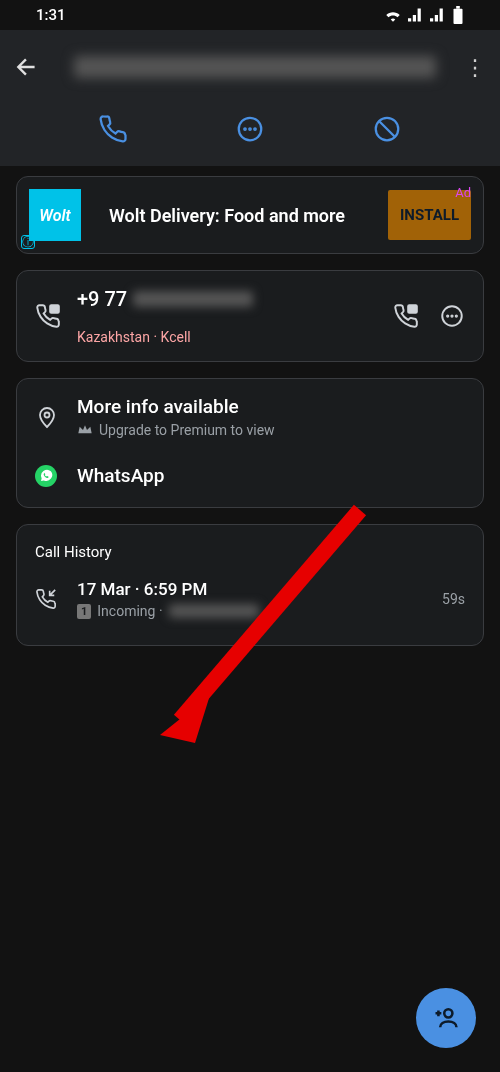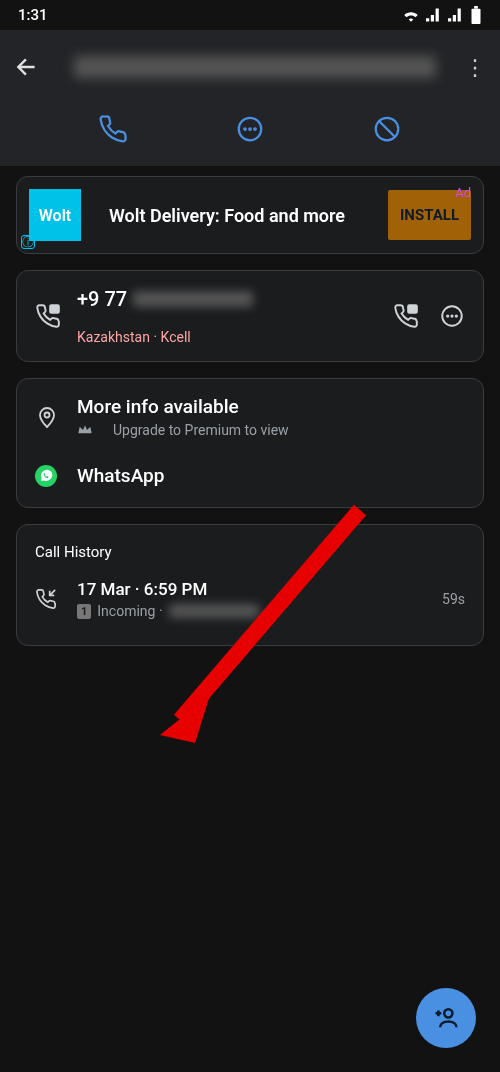--- a/index.html
+++ b/index.html
@@ -10,21 +10,21 @@
     font-family: -apple-system, Roboto, sans-serif;
     color: #e0e0e0;
     overflow: hidden;
     position: relative;
   }
   .status-bar {
     height: 30px;
     display: flex;
     justify-content: space-between;
     align-items: center;
-    padding: 0 18px;
+    padding: 0 36px;
     font-size: 15px;
     font-weight: 500;
     color: #fff;
     border-radius: 9px;
   }
   .status-right { display: flex; gap: 6px; align-items: center; }
   .header {
     background: #222427;
     padding: 12px 14px 0;
   }
@@ -61,21 +61,21 @@
     display:flex;
     align-items:center;
     padding: 12px;
     position:relative;
     margin-top: 10px;
   }
   .ad-logo {
     width: 52px; height: 52px;
     background:#00c2e8;
     display:flex; align-items:center; justify-content:center;
-    color:#fff; font-weight:600; font-size:16px;
+    color:#fff; font-style:italic; font-weight:600; font-size:16px;
     flex-shrink:0;
   }
   .ad-text { flex:1; padding: 0 28px; }
   .ad-title { color:#fff; font-weight:600; font-size:18px; }
   .ad-desc { color:#9aa0a6; font-size:14px; margin-top:4px; line-height:1.2;}
   .ad-badge { position:absolute; top:8px; right:12px; color:#d946ef; font-size:13px;}
   .install-btn {
     background:#a16207; color:#0d1b2a; font-weight:700;
     padding: 16px 12px; border-radius:2px; font-size:15px;
   }
@@ -90,21 +90,21 @@
   .phone-sub { color:#fca5a5; font-size:14px; margin-top:18px;}
   .phone-actions { display:flex; gap:20px; color:#cfd3d8; }
   .divider { height:1px; background:#3a3c40; margin: 0 14px 0 60px;}
   .action-link {
     display:flex; align-items:center;
     padding: 20px 18px;
     color:#4a90e2; font-weight:600; font-size:16px; letter-spacing:0.5px;
   }
   .action-link .row-icon { color:#4a90e2; }
   .info-title { color:#fff; font-size:19px; font-weight:500;}
-  .info-sub { color:#9aa0a6; font-size:14px; margin-top:4px; display:flex; align-items:center; gap:20px;}
+  .info-sub { color:#9aa0a6; font-size:14px; margin-top:4px; display:flex; align-items:center; gap:6px;}
   .wa-icon {
     width:22px; height:22px; border-radius:50%;
     background:#25d366; display:flex; align-items:center; justify-content:center;
     flex-shrink:0;
   }
   .section-title { color:#ffffff; font-size:15px; padding:18px 18px 4px; }
   .call-row { display:flex; align-items:center; padding:14px 18px; }
   .call-icon { width:42px; color:#cfd3d8; }
   .call-body { flex:1; }
   .call-time { color:#fff; font-size:17px; font-weight:500;}

